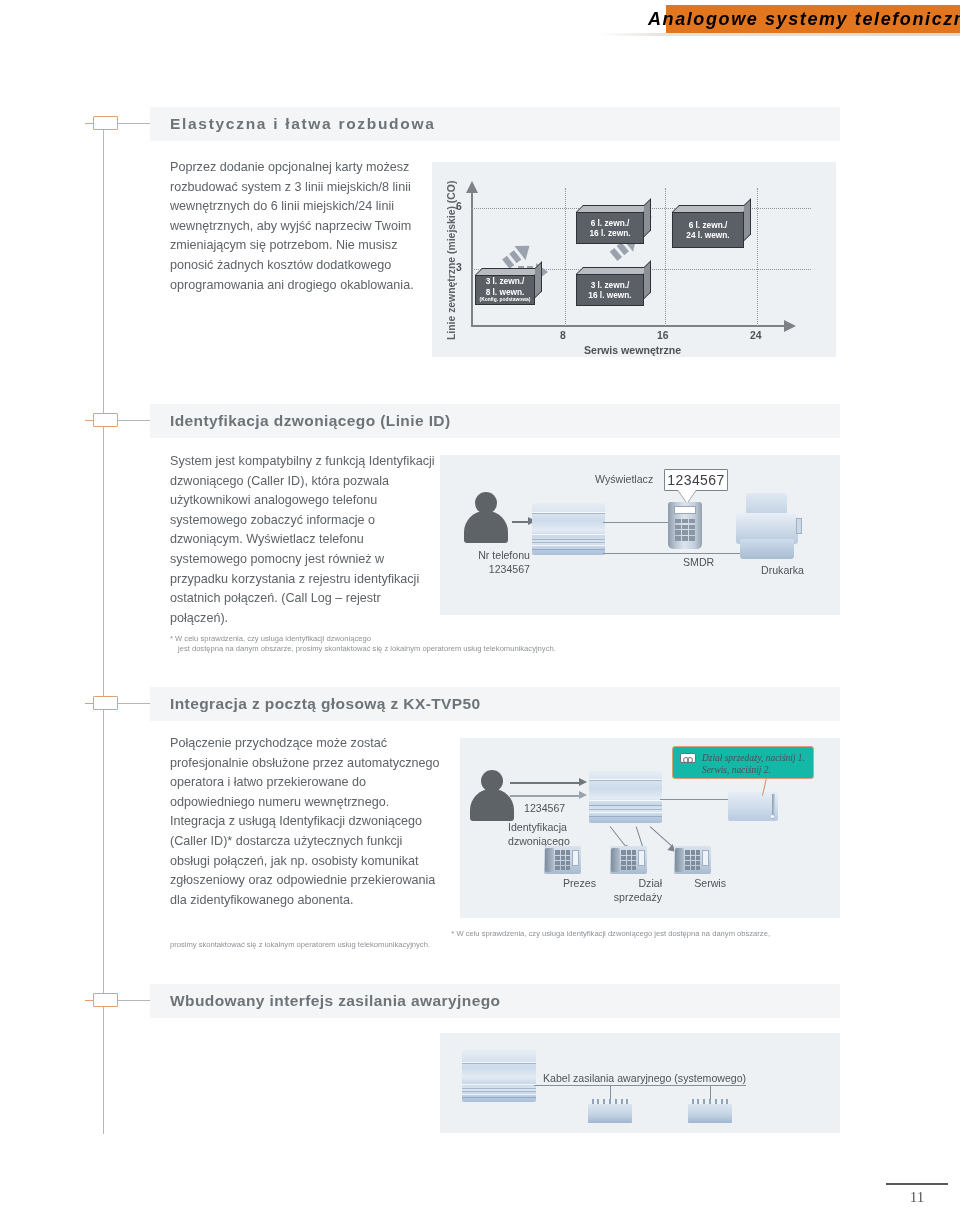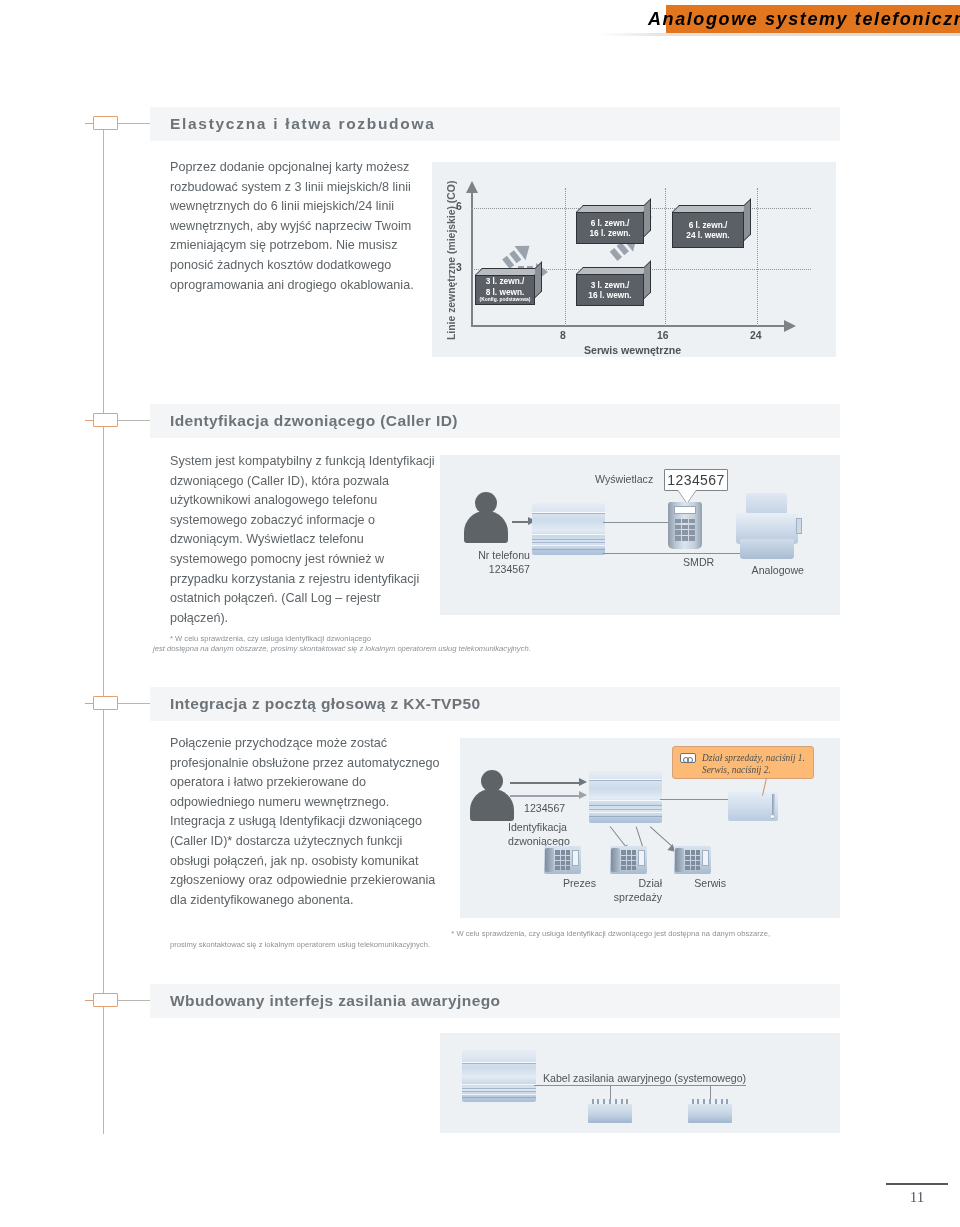--- a/index.html
+++ b/index.html
@@ -278,21 +278,21 @@
     position: absolute; right: 6%; top: 6%; width: 7%; height: 88%;
     background: linear-gradient(to right, #8a9cb2, #c6d4e3);
   }
   .vmbox .dot {
     position: absolute; right: 8%; bottom: 12%;
     width: 3px; height: 3px; border-radius: 50%; background: #ffffff;
   }
 
   .speech {
     position: absolute;
-    background: #fdba74; border: 1px solid #d6a07a;
+    background: #14b8a6; border: 1px solid #d6a07a;
     border-radius: 3px;
     display: flex; align-items: flex-start; padding: 5px 7px;
   }
   .speech .tape {
     width: 16px; height: 10px; margin-right: 6px; flex: 0 0 auto;
     border: 1px solid #6b7179; border-radius: 2px; background: #ffffff;
     position: relative; top: 1px;
   }
   .speech .tape:before, .speech .tape:after {
     content: ""; position: absolute; top: 2.5px;
@@ -467,27 +467,27 @@
         <div class="face">
           <span class="lbl">6 l. zewn./</span>
           <span class="lbl">24 l. wewn.</span>
         </div>
       </div>
 
     </div>
   </div>
 
   <div class="sec-head" style="top:404px;">
-    <span class="sec-head-text">Identyfikacja dzwoniącego (Caller ID)</span>
+    <span class="sec-head-text">Identyfikacja dzwoniącego (Linie ID)</span>
   </div>
 
   <div class="body-copy" style="left:170px; top:452px; width:268px;">System jest kompatybilny z funkcją Identyfikacji dzwoniącego (Caller ID), która pozwala użytkownikowi analogowego telefonu systemowego zobaczyć informacje o dzwoniącym. Wyświetlacz telefonu systemowego pomocny jest również w przypadku korzystania z rejestru identyfikacji ostatnich połączeń. (Call Log – rejestr połączeń).</div>
 
   <div class="footnote" style="left:170px; top:633px; width:600px;">* W celu sprawdzenia, czy usługa identyfikacji dzwoniącego</div>
-  <div class="footnote" style="left:153px; top:643px; width:600px;font-style:italic;">jest dostępna na danym obszarze, prosimy skontaktować się z lokalnym operatorem usług telekomunikacyjnych.</div>
+  <div class="footnote" style="left:178px; top:643px; width:600px;">jest dostępna na danym obszarze, prosimy skontaktować się z lokalnym operatorem usług telekomunikacyjnych.</div>
 
   <div class="panel" style="left:440px; top:455px; width:400px; height:160px;">
 
     <div class="person" style="left:24px; top:37px; width:44px; height:52px;">
       <div class="head"></div>
       <div class="body"></div>
     </div>
     <div class="dlabel c" style="left:4px; top:93px; width:86px;">Nr telefonu</div>
     <div class="dlabel c" style="left:4px; top:107px; width:86px;">1234567</div>
 
@@ -536,21 +536,21 @@
     </div>
 
     <div class="dlabel" style="left:243px; top:100px;">SMDR</div>
 
     <div class="printer" style="left:296px; top:38px; width:62px; height:66px;">
       <div class="top"></div>
       <div class="mid"></div>
       <div class="bot"></div>
       <div class="tray"></div>
     </div>
-    <div class="dlabel c" style="left:290px; top:108px; width:74px;">Analogowe</div>
+    <div class="dlabel c" style="left:290px; top:108px; width:74px;">Drukarka</div>
   </div>
 
   <div class="sec-head" style="top:687px;">
     <span class="sec-head-text">Integracja z pocztą głosową z KX-TVP50</span>
   </div>
 
   <div class="body-copy" style="left:170px; top:734px; width:272px;">Połączenie przychodzące może zostać profesjonalnie obsłużone przez automatycznego operatora i łatwo przekierowane do odpowiedniego numeru wewnętrznego. Integracja z usługą Identyfikacji dzwoniącego (Caller ID)* dostarcza użytecznych funkcji obsługi połączeń, jak np. osobisty komunikat zgłoszeniowy oraz odpowiednie przekierowania dla zidentyfikowanego abonenta.</div>
 
   <div class="footnote" style="left:170px; top:928px; width:600px;text-align:right;">* W celu sprawdzenia, czy usługa identyfikacji dzwoniącego jest dostępna na danym obszarze,</div>
   <div class="footnote" style="left:170px; top:939px; width:600px;">prosimy skontaktować się z lokalnym operatorem usług telekomunikacyjnych.</div>

